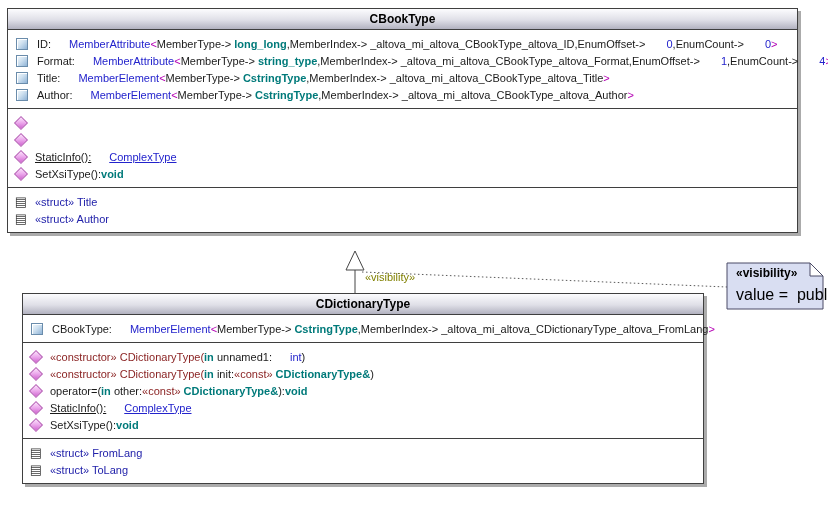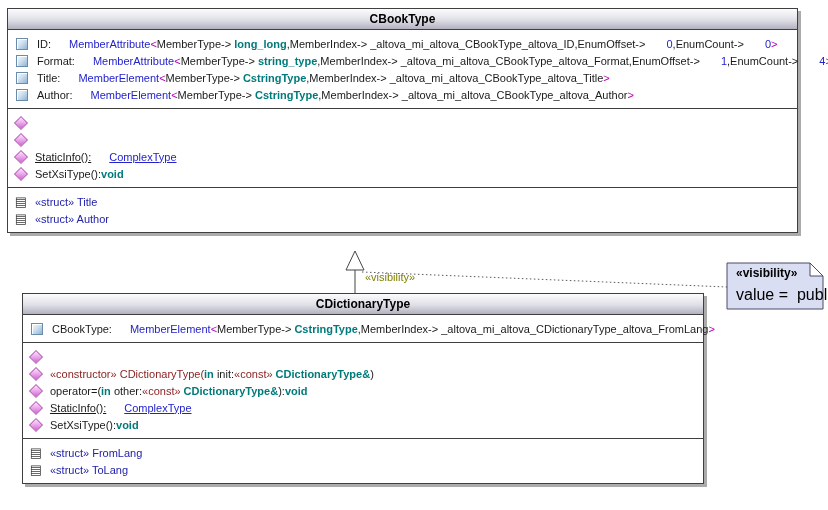--- a/index.html
+++ b/index.html
@@ -114,20 +114,21 @@
         <div class="row">
           <span class="ic ic-attr"></span>
           <span class="txt"><span class="c-k">CBookType:</span><span class="c-b">MemberElement</span><span class="c-m">&lt;</span><span class="c-k">MemberType-&gt; </span><span class="c-t">CstringType</span><span class="c-k">,MemberIndex-&gt; _altova_mi_altova_CDictionaryType_altova_FromLang</span><span class="c-m">&gt;</span></span>
         </div>
       </div>
     <div class="comp">
         <div class="row">
           <span class="ic ic-op">
             <span class="diamond"></span>
           </span>
+          <span class="txt"><span class="c-r">«constructor» CDictionaryType(</span><span class="c-t">in</span><span class="c-k"> unnamed1:</span><span class="c-b">int</span><span class="c-k">)</span></span>
         </div>
         <div class="row">
           <span class="ic ic-op">
             <span class="diamond"></span>
           </span>
           <span class="txt"><span class="c-r">«constructor» CDictionaryType(</span><span class="c-t">in</span><span class="c-k"> init:</span><span class="c-r">«const»</span><span class="c-t"> CDictionaryType&amp;</span><span class="c-k">)</span></span>
         </div>
         <div class="row">
           <span class="ic ic-op">
             <span class="diamond"></span>

